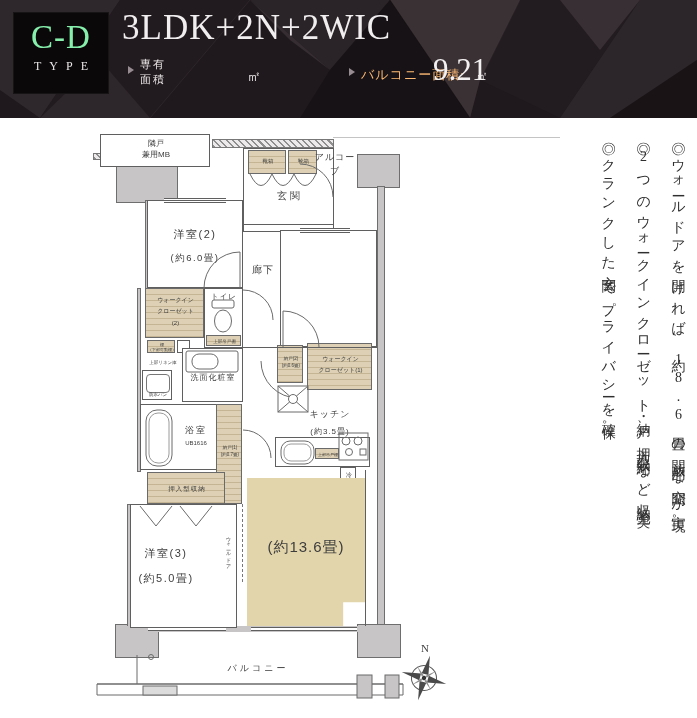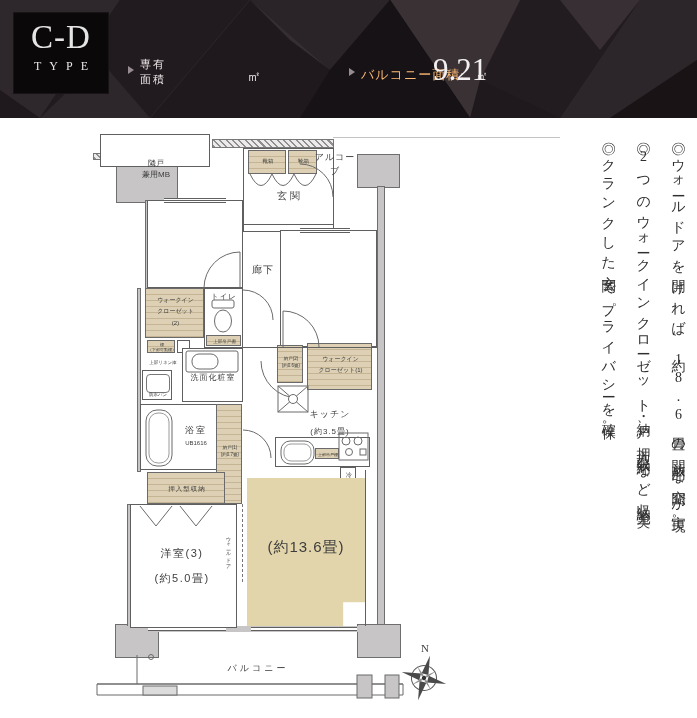--- a/index.html
+++ b/index.html
@@ -3,21 +3,21 @@
 <meta charset="utf-8">
 <style>
   html,body{margin:0;padding:0;}
   body{width:697px;height:718px;position:relative;background:#ffffff;overflow:hidden;
        font-family:"Liberation Sans",sans-serif;}
   .abs{position:absolute;}
   
   .header{position:absolute;left:0;top:0;width:697px;height:118px;background:#1b1518;overflow:hidden;}
   .badge{position:absolute;left:13px;top:12px;width:94px;height:80px;background:#0a0809;
          border:1px solid rgba(255,255,255,0.05);text-align:center;z-index:5;}
-  .badge-cd{font-family:"Liberation Serif",serif;font-size:33px;color:#e5e5e5;margin-top:6px;letter-spacing:1px;}
+  .badge-cd{font-family:"Liberation Serif",serif;font-size:33px;color:#86efac;margin-top:6px;letter-spacing:1px;}
   .badge-type{font-family:"Liberation Serif",serif;font-size:12px;color:#e9e5e7;letter-spacing:8px;margin-top:3px;margin-left:8px;}
   .h-title{position:absolute;left:122px;top:8px;font-family:"Liberation Serif",serif;font-size:35px;
            color:#f1eef0;letter-spacing:1px;z-index:5;}
   .tri{position:absolute;width:0;height:0;border-left:6px solid #978c91;border-top:4px solid transparent;
        border-bottom:4px solid transparent;z-index:5;}
   .h-arealbl{position:absolute;left:140px;top:57px;font-size:11px;line-height:1.35;color:#efeaec;
              letter-spacing:2px;z-index:5;font-family:"Liberation Serif",serif;}
   .h-areaval{position:absolute;left:167px;top:40px;font-family:"Liberation Serif",serif;font-size:43px;color:#f3f0f1;z-index:5;}
   .h-m2a{position:absolute;left:247px;top:68px;font-size:14px;color:#efeaec;z-index:5;font-family:"Liberation Serif",serif;}
   .h-tsubo{position:absolute;left:263px;top:62px;font-family:"Liberation Serif",serif;font-size:17px;color:#efeaec;z-index:5;}
@@ -68,20 +68,21 @@
     <polygon points="560,0 640,0 600,50" fill="#4a4045" opacity="0.55"></polygon>
     <polygon points="40,118 150,118 100,60" fill="#3a3236" opacity="0.5"></polygon>
     <line x1="250" y1="0" x2="150" y2="118" stroke="#584e53" stroke-width="0.6" opacity="0.4"></line>
     <line x1="520" y1="0" x2="480" y2="80" stroke="#584e53" stroke-width="0.6" opacity="0.4"></line>
     <line x1="390" y1="0" x2="470" y2="118" stroke="#0e0a0c" stroke-width="0.8" opacity="0.6"></line>
   </svg>
   <div class="badge">
     <div class="badge-cd">C-D</div>
     <div class="badge-type">TYPE</div>
   </div>
+  <div class="h-title">3LDK+2N+2WIC</div>
   <div class="tri" style="left:128px;top:66px;"></div>
   <div class="h-arealbl">
     <div>専有</div>
     <div>面積</div>
   </div>
   <div class="h-m2a">㎡</div>
   <div class="tri" style="left:349px;top:68px;"></div>
   <div class="h-ballbl">バルコニー面積:</div>
   <div class="h-balval">9.21</div>
   <div class="h-m2b">㎡</div>
@@ -103,38 +104,42 @@
   <div class="wall" style="left:357px;top:624px;width:44px;height:34px;"></div>
   <div class="wall" style="left:115px;top:624px;width:44px;height:34px;"></div>
   <div class="wall" style="left:116px;top:166px;width:62px;height:37px;"></div>
   <div class="wall" style="left:145px;top:200px;width:5px;height:90px;"></div>
   <div class="wall" style="left:137px;top:288px;width:4px;height:184px;"></div>
   <div class="wall" style="left:127px;top:504px;width:4px;height:124px;"></div>
   <div class="wall" style="left:127px;top:626px;width:250px;height:6px;border:none;background:#c7c5c6;"></div>
 
   <div class="room" style="left:100px;top:134px;width:110px;height:33px;">
     <div class="lbl" style="left:0;top:3px;width:110px;font-size:8px;line-height:1.4;">
-      <span style="display:block;margin-top:20px;">隣戸</span>
+      <span style="display:block;">隣戸</span>
       <span style="display:block;">兼用MB</span>
     </div>
   </div>
 
   <div class="room" style="left:243px;top:148px;width:91px;height:84px;"></div>
   <div class="storage" style="left:248px;top:150px;width:38px;height:24px;">
     <div class="lbl" style="left:0;top:6px;width:38px;font-size:5.5px;">靴箱</div>
   </div>
   <div class="storage" style="left:288px;top:150px;width:29px;height:24px;">
     <div class="lbl" style="left:0;top:6px;width:29px;font-size:5.5px;">靴箱</div>
   </div>
   <div class="lbl" style="left:310px;top:151px;width:50px;font-size:9px;letter-spacing:1px;">アルコーブ</div>
   <div class="lbl" style="left:270px;top:188px;width:40px;font-size:10px;letter-spacing:3px;">玄関</div>
   <div class="hline" style="left:243px;top:224px;width:91px;"></div>
 
   <div class="room" style="left:147px;top:200px;width:96px;height:88px;"></div>
   <div class="window" style="left:164px;top:198px;width:62px;height:5px;"></div>
+  <div class="lbl" style="left:150px;top:226px;width:90px;font-size:11px;letter-spacing:1.5px;">
+    <span style="display:block;">洋室(2)</span>
+    <span style="display:block;font-size:9.5px;margin-top:8px;">(約6.0畳)</span>
+  </div>
 
   <div class="lbl" style="left:246px;top:262px;width:34px;font-size:10px;letter-spacing:1px;">廊下</div>
   <div class="room" style="left:280px;top:230px;width:97px;height:117px;"></div>
   <div class="window" style="left:300px;top:228px;width:50px;height:5px;"></div>
 
   <div class="room" style="left:204px;top:288px;width:39px;height:60px;"></div>
   <div class="lbl" style="left:206px;top:291px;width:36px;font-size:7.5px;letter-spacing:1px;">トイレ</div>
   <div class="storage" style="left:206px;top:335px;width:35px;height:11px;">
     <div class="lbl" style="left:0;top:3px;width:35px;font-size:4.5px;">上部吊戸棚</div>
   </div>
@@ -170,21 +175,21 @@
       <span style="display:block;">納戸(1)</span>
       <span style="display:block;">(約0.7畳)</span>
     </div>
   </div>
   <div class="storage" style="left:147px;top:472px;width:78px;height:32px;">
     <div class="lbl" style="left:0;top:11px;width:78px;font-size:6.5px;letter-spacing:1px;">押入型収納</div>
   </div>
 
   <div class="room" style="left:130px;top:504px;width:107px;height:124px;"></div>
   <div class="window" style="left:148px;top:627px;width:78px;height:4px;"></div>
-  <div class="lbl" style="left:132px;top:545px;width:100px;font-size:11px;letter-spacing:1.5px;">
+  <div class="lbl" style="left:116px;top:545px;width:100px;font-size:11px;letter-spacing:1.5px;">
     <span style="display:block;">洋室(3)</span>
     <span style="display:block;font-size:11px;margin-top:8px;">(約5.0畳)</span>
   </div>
   <div class="lbl vert" style="left:224px;top:520px;height:60px;font-size:5px;letter-spacing:1px;">ウォールドア</div>
   <div class="dline" style="left:242px;top:504px;height:78px;"></div>
 
   <div class="storage" style="left:277px;top:345px;width:26px;height:38px;">
     <div class="lbl" style="left:-3px;top:10px;width:32px;font-size:4.5px;line-height:1.5;">
       <span style="display:block;">納戸(2)</span>
       <span style="display:block;">(約0.6畳)</span>

